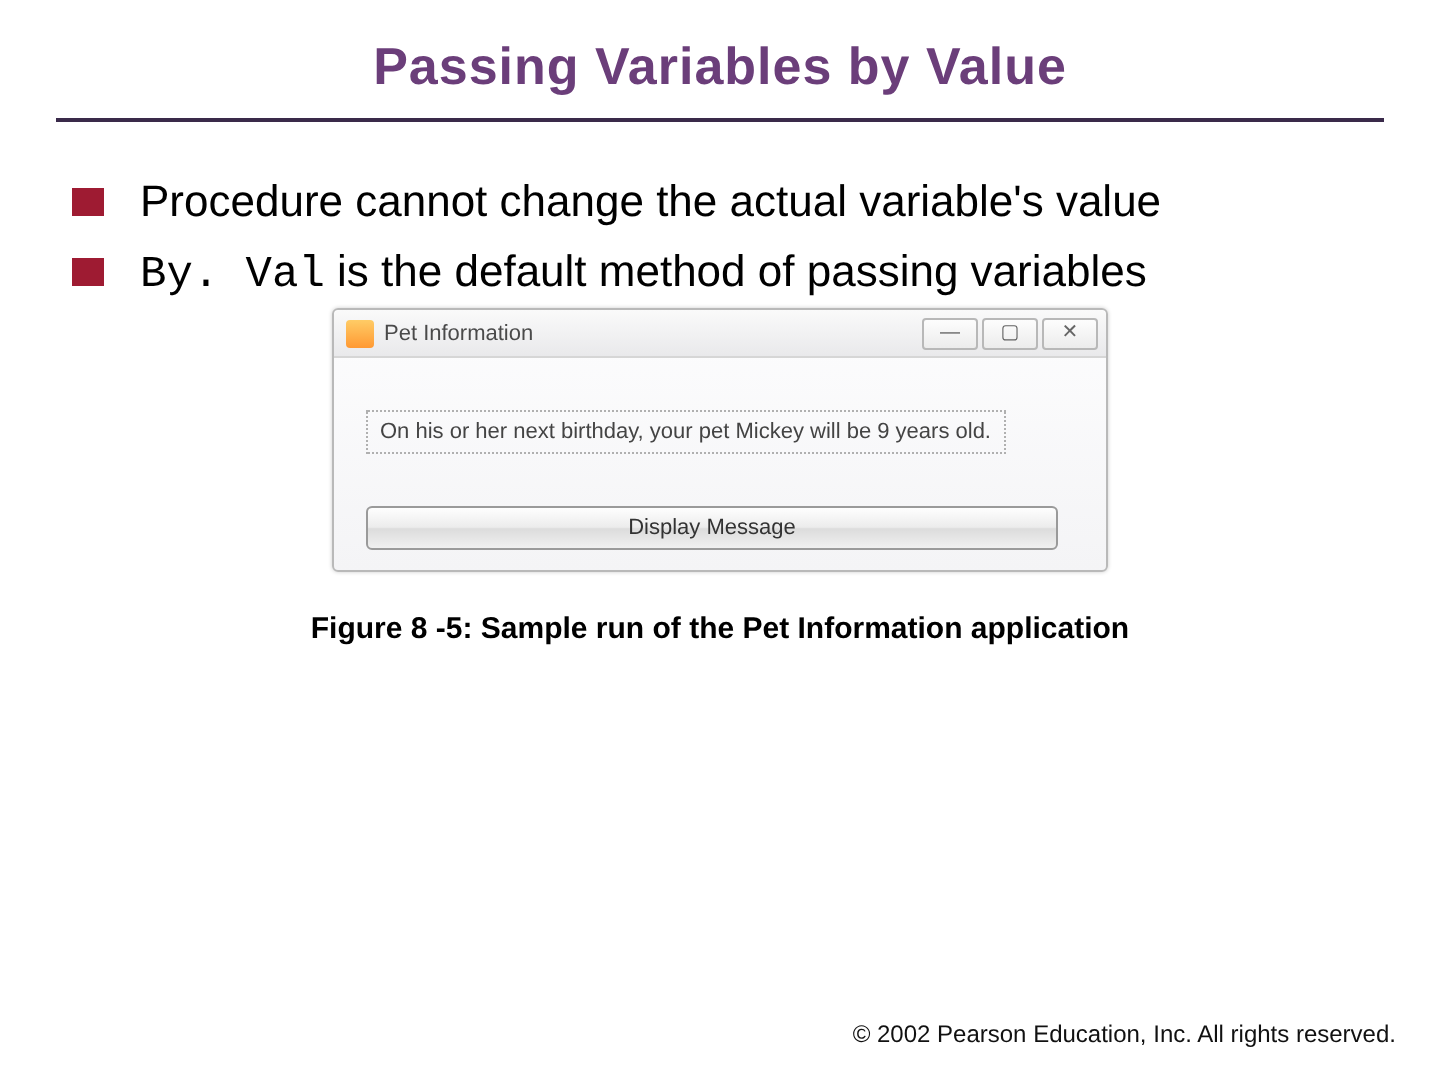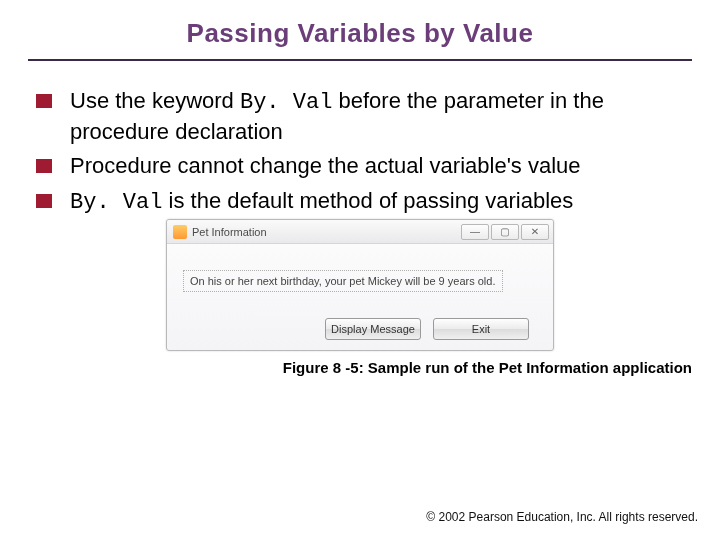--- a/index.html
+++ b/index.html
@@ -106,57 +106,55 @@
     margin-bottom: 26px;
     border: 1px dotted #b0b0b0;
     padding: 4px 6px;
     display: inline-block;
   }
   .win-buttons {
     display: flex;
     justify-content: flex-end;
     gap: 12px;
     padding-right: 8px;
+    flex-direction: column;
   }
   .btn {
     min-width: 96px;
     height: 22px;
     font-size: 11px;
     color: #333;
     border: 1px solid #9a9a9a;
     border-radius: 3px;
     background: linear-gradient(#fefefe,#ececec 48%,#dcdcdc 52%,#f0f0f0);
     text-align: center;
     line-height: 20px;
   }
   .caption {
-    text-align: right;
+    text-align: center;
     font-size: 15px;
     font-weight: 700;
-    margin-top: 8px;
+    margin-top: 20px;
   }
   .footer {
     position: absolute;
     right: 22px;
     bottom: 16px;
     font-size: 12px;
     color: #111;
   }
 </style>
 </head>
 <body>
 
 <div class="slide">
   <h1 class="title">Passing Variables by Value</h1>
   <hr class="rule">
 
   <ul class="bullets">
-    <li>
-      <span>Use the keyword </span><span class="code">By. Val</span><span> before the parameter in the procedure declaration</span>
-    </li>
     <li>
       <span>Procedure cannot change the actual variable's value</span>
     </li>
     <li>
       <span class="code">By. Val</span><span> is the default method of passing variables</span>
     </li>
   </ul>
 
   <div class="figwrap">
     <div class="win">
@@ -166,21 +164,20 @@
         <div class="win-controls">
           <div class="win-btn">—</div>
           <div class="win-btn">▢</div>
           <div class="win-btn">✕</div>
         </div>
       </div>
       <div class="win-body">
         <div class="win-msg">On his or her next birthday, your pet Mickey will be 9 years old.</div>
         <div class="win-buttons">
           <div class="btn">Display Message</div>
-          <div class="btn">Exit</div>
         </div>
       </div>
     </div>
   </div>
 
   <div class="caption">Figure 8 -5: Sample run of the Pet Information application</div>
 </div>
 
 <div class="footer">© 2002 Pearson Education, Inc.  All rights reserved.</div>
 

